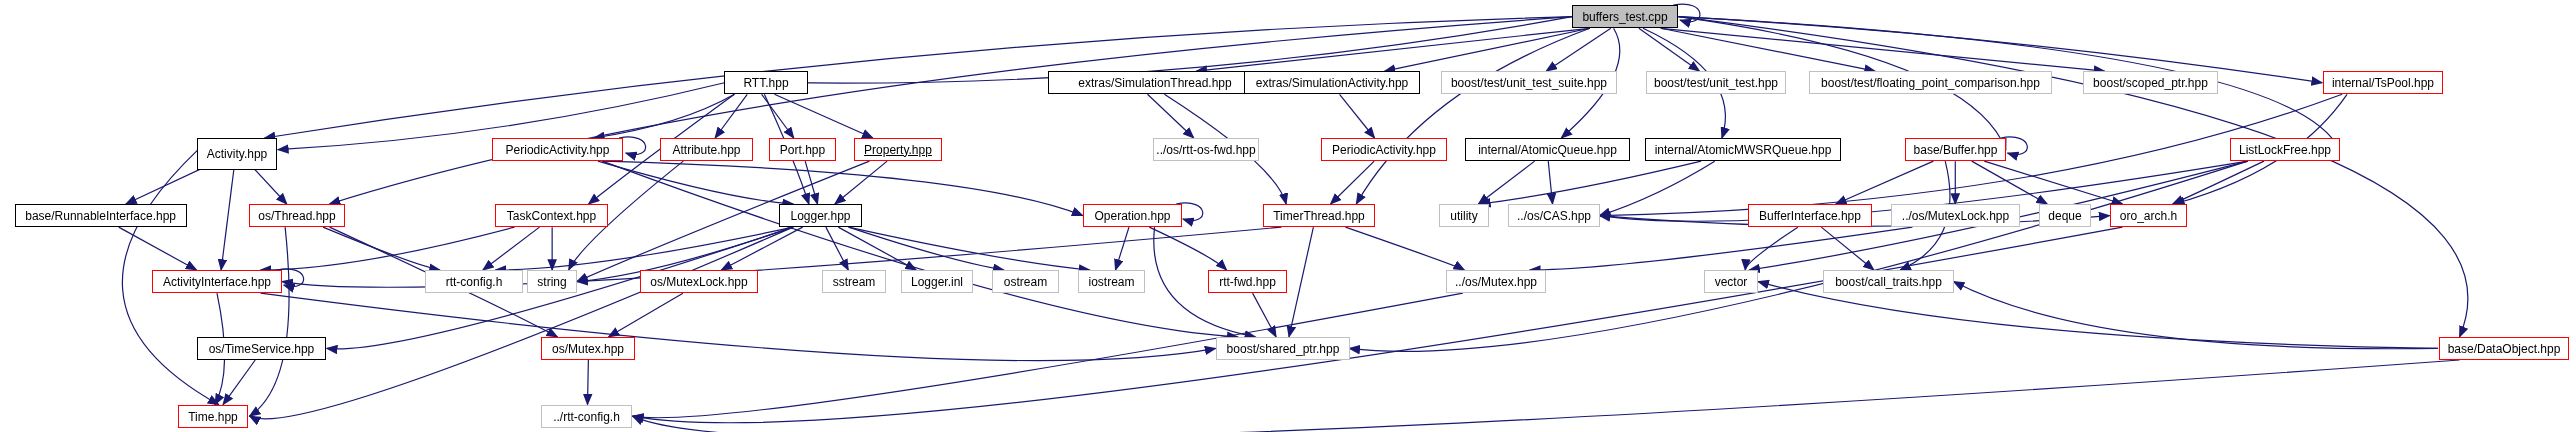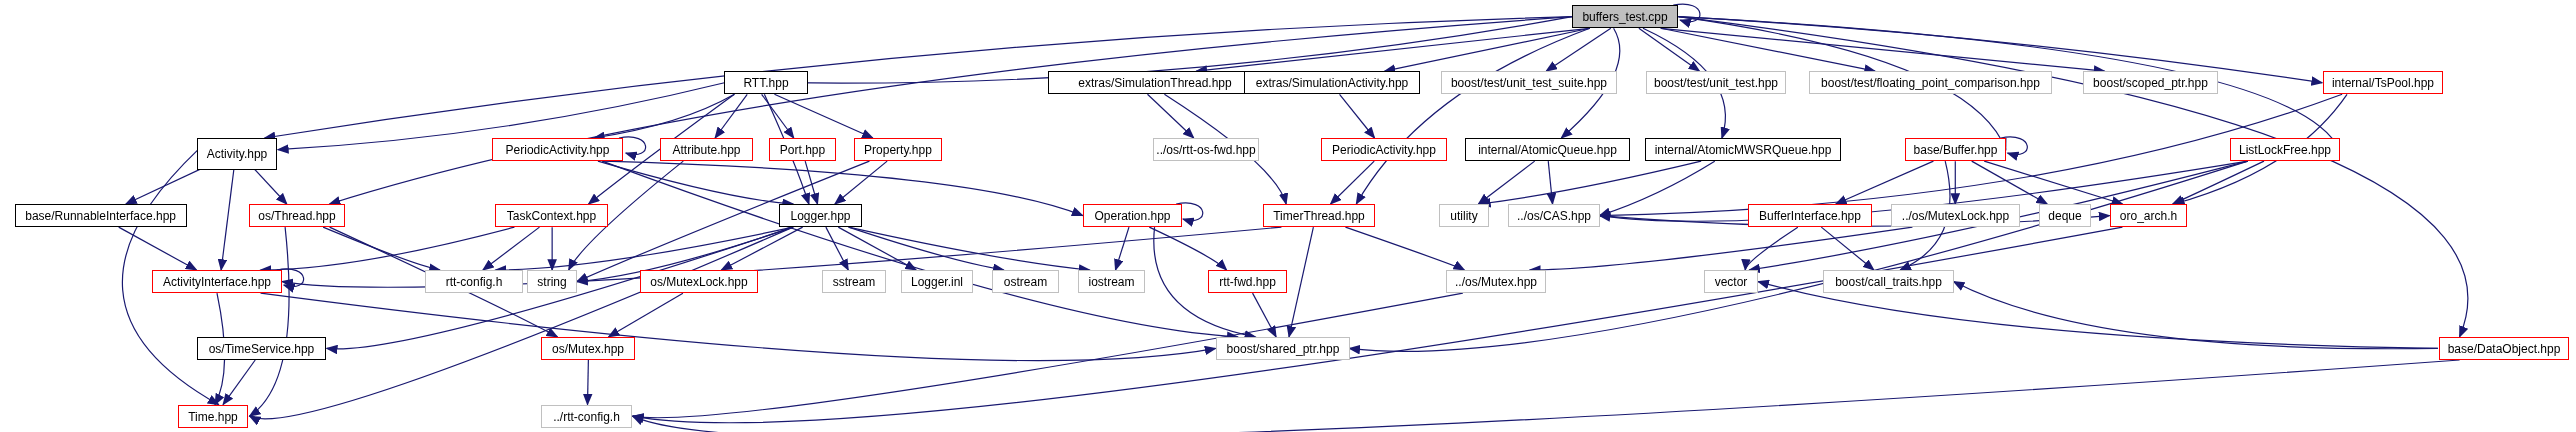--- a/index.html
+++ b/index.html
@@ -155,21 +155,21 @@
       </div>
       <div class="node red" style="left: 492px; top: 138px; width: 131px; height: 23px;">
         <span>PeriodicActivity.hpp</span>
       </div>
       <div class="node red" style="left: 660px; top: 138px; width: 93px; height: 23px;">
         <span>Attribute.hpp</span>
       </div>
       <div class="node red" style="left: 769px; top: 138px; width: 67px; height: 23px;">
         <span>Port.hpp</span>
       </div>
-      <div class="node red" style="left: 854px; top: 138px; width: 88px; height: 23px;">
+      <div class="node red" style="left: 854px; top: 138px; width: 88px; height: 23px; text-decoration: underline;">
         <span>Property.hpp</span>
       </div>
       <div class="node gray" style="left: 1153px; top: 138px; width: 106px; height: 23px;">
         <span>../os/rtt-os-fwd.hpp</span>
       </div>
       <div class="node red" style="left: 1321px; top: 138px; width: 126px; height: 23px;">
         <span>PeriodicActivity.hpp</span>
       </div>
       <div class="node black" style="left: 1465px; top: 138px; width: 165px; height: 23px;">
         <span>internal/AtomicQueue.hpp</span>

